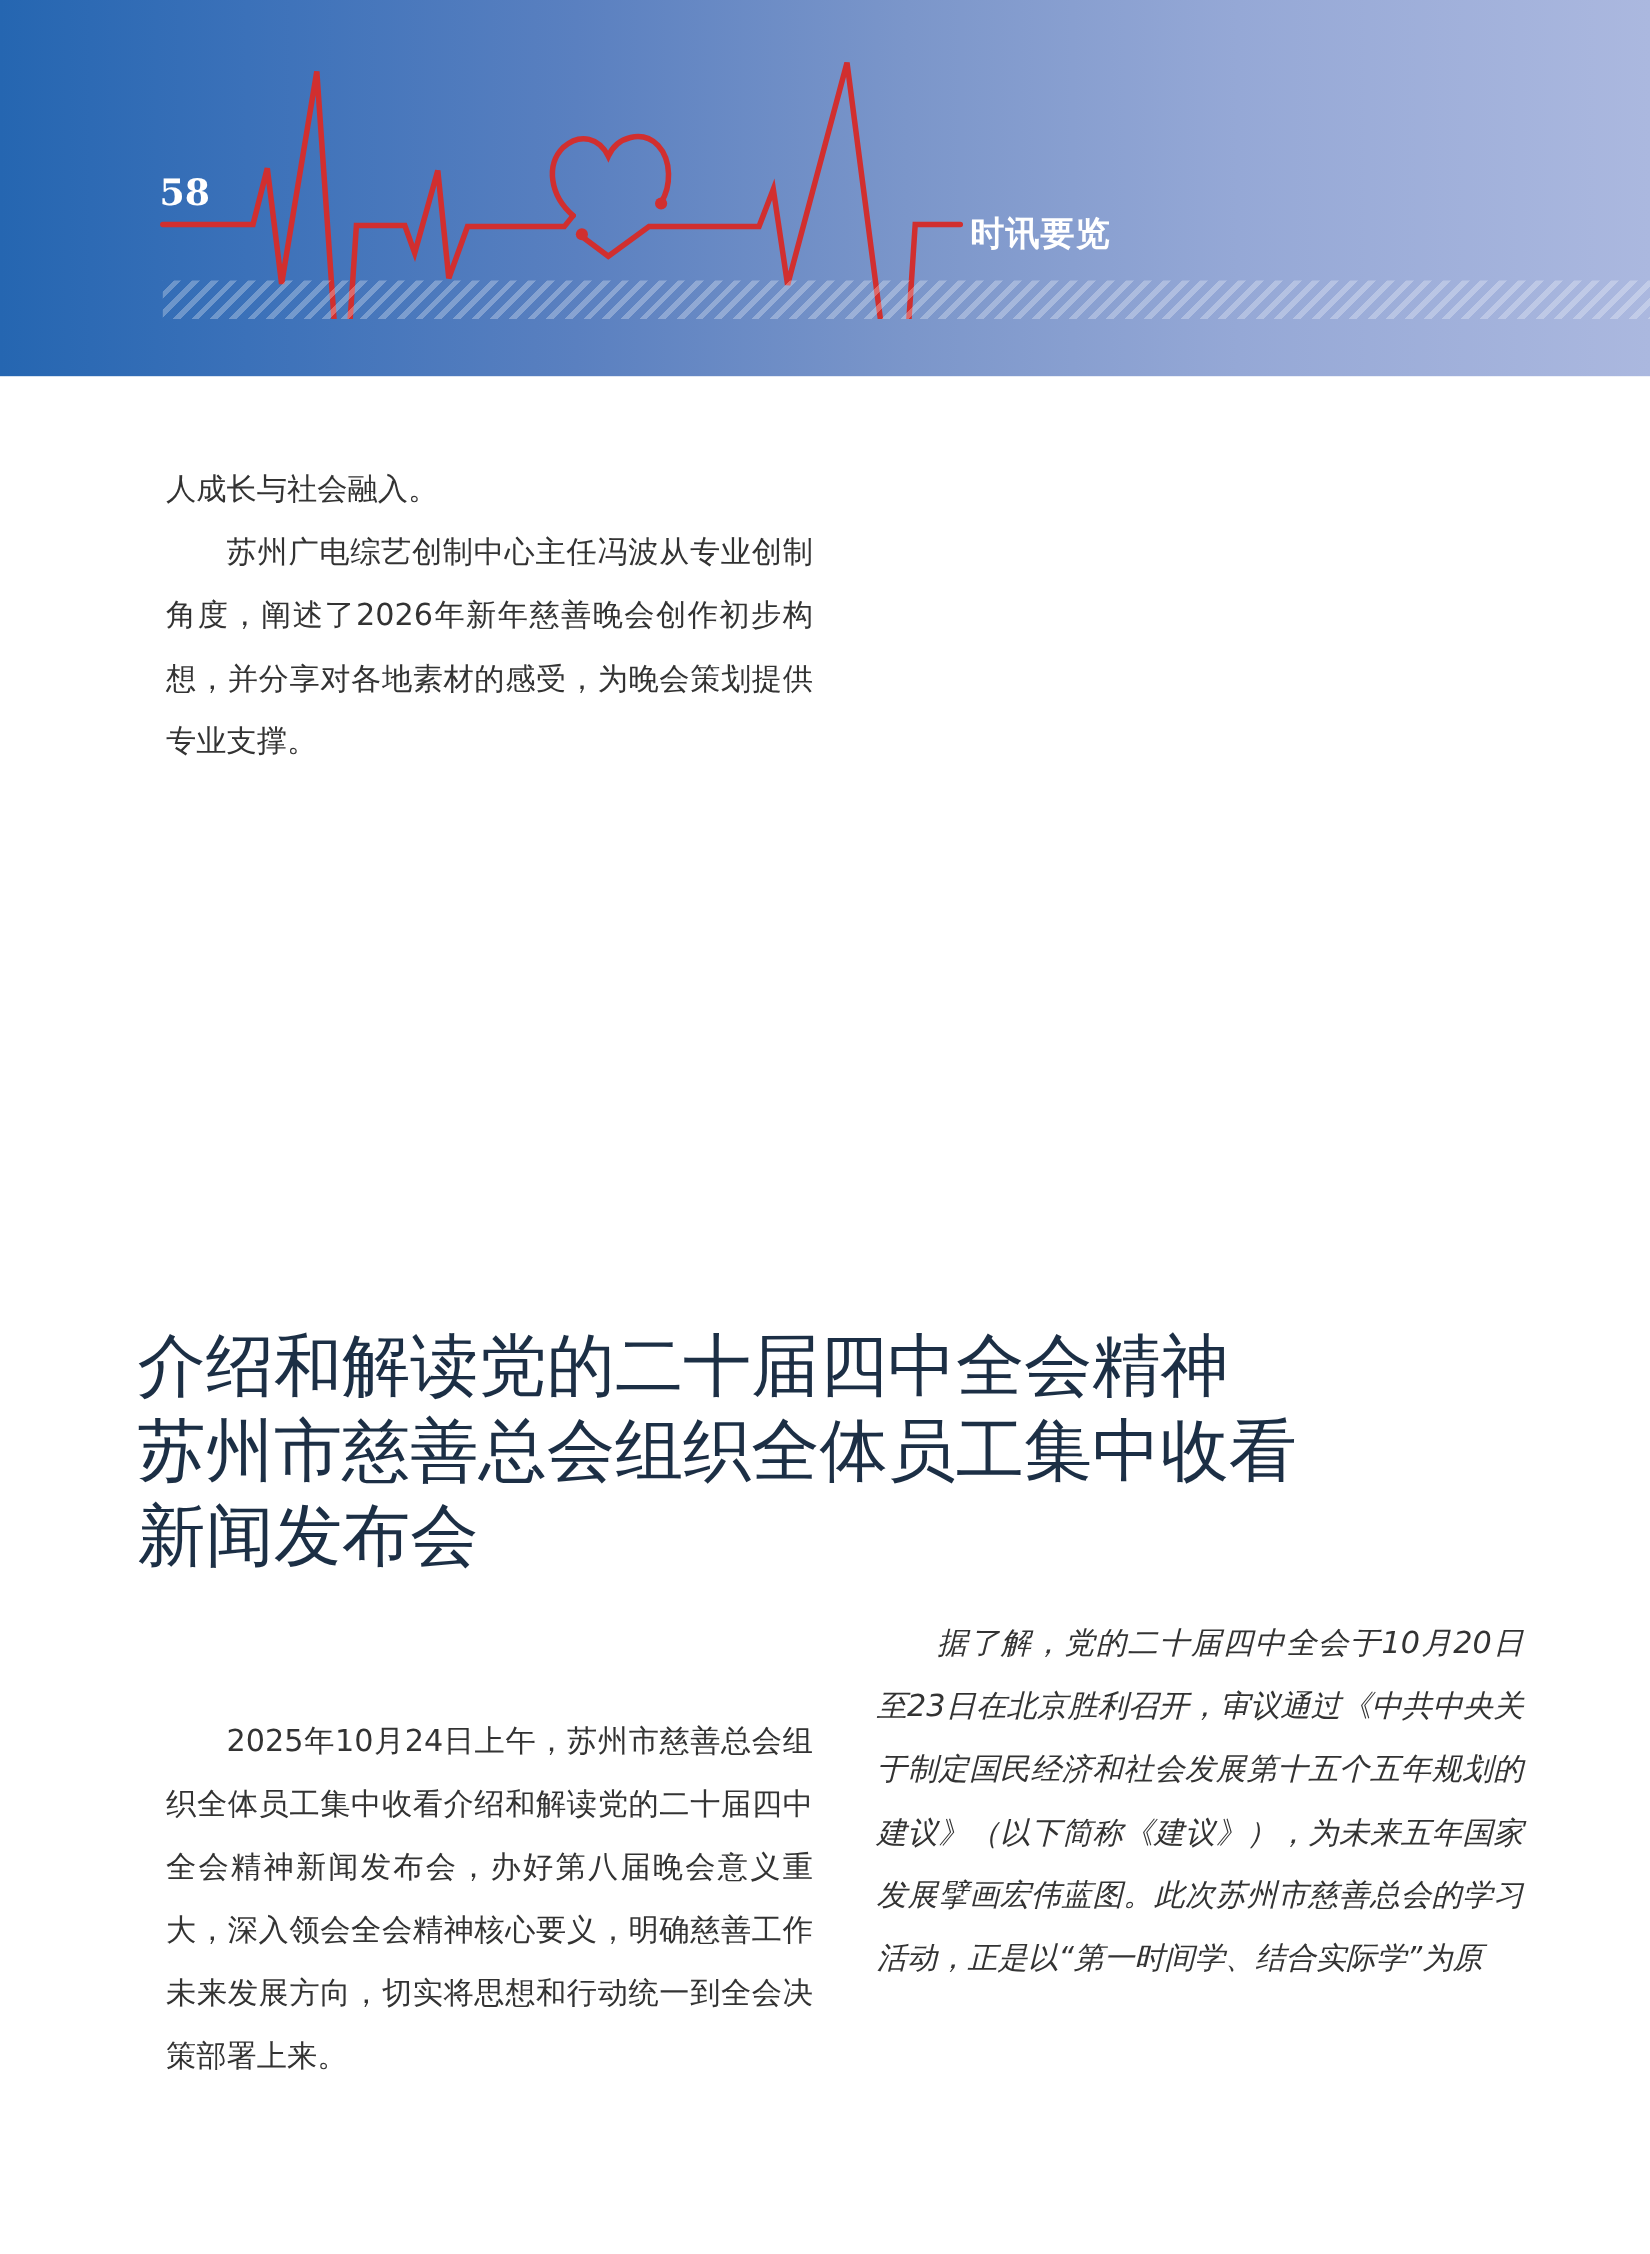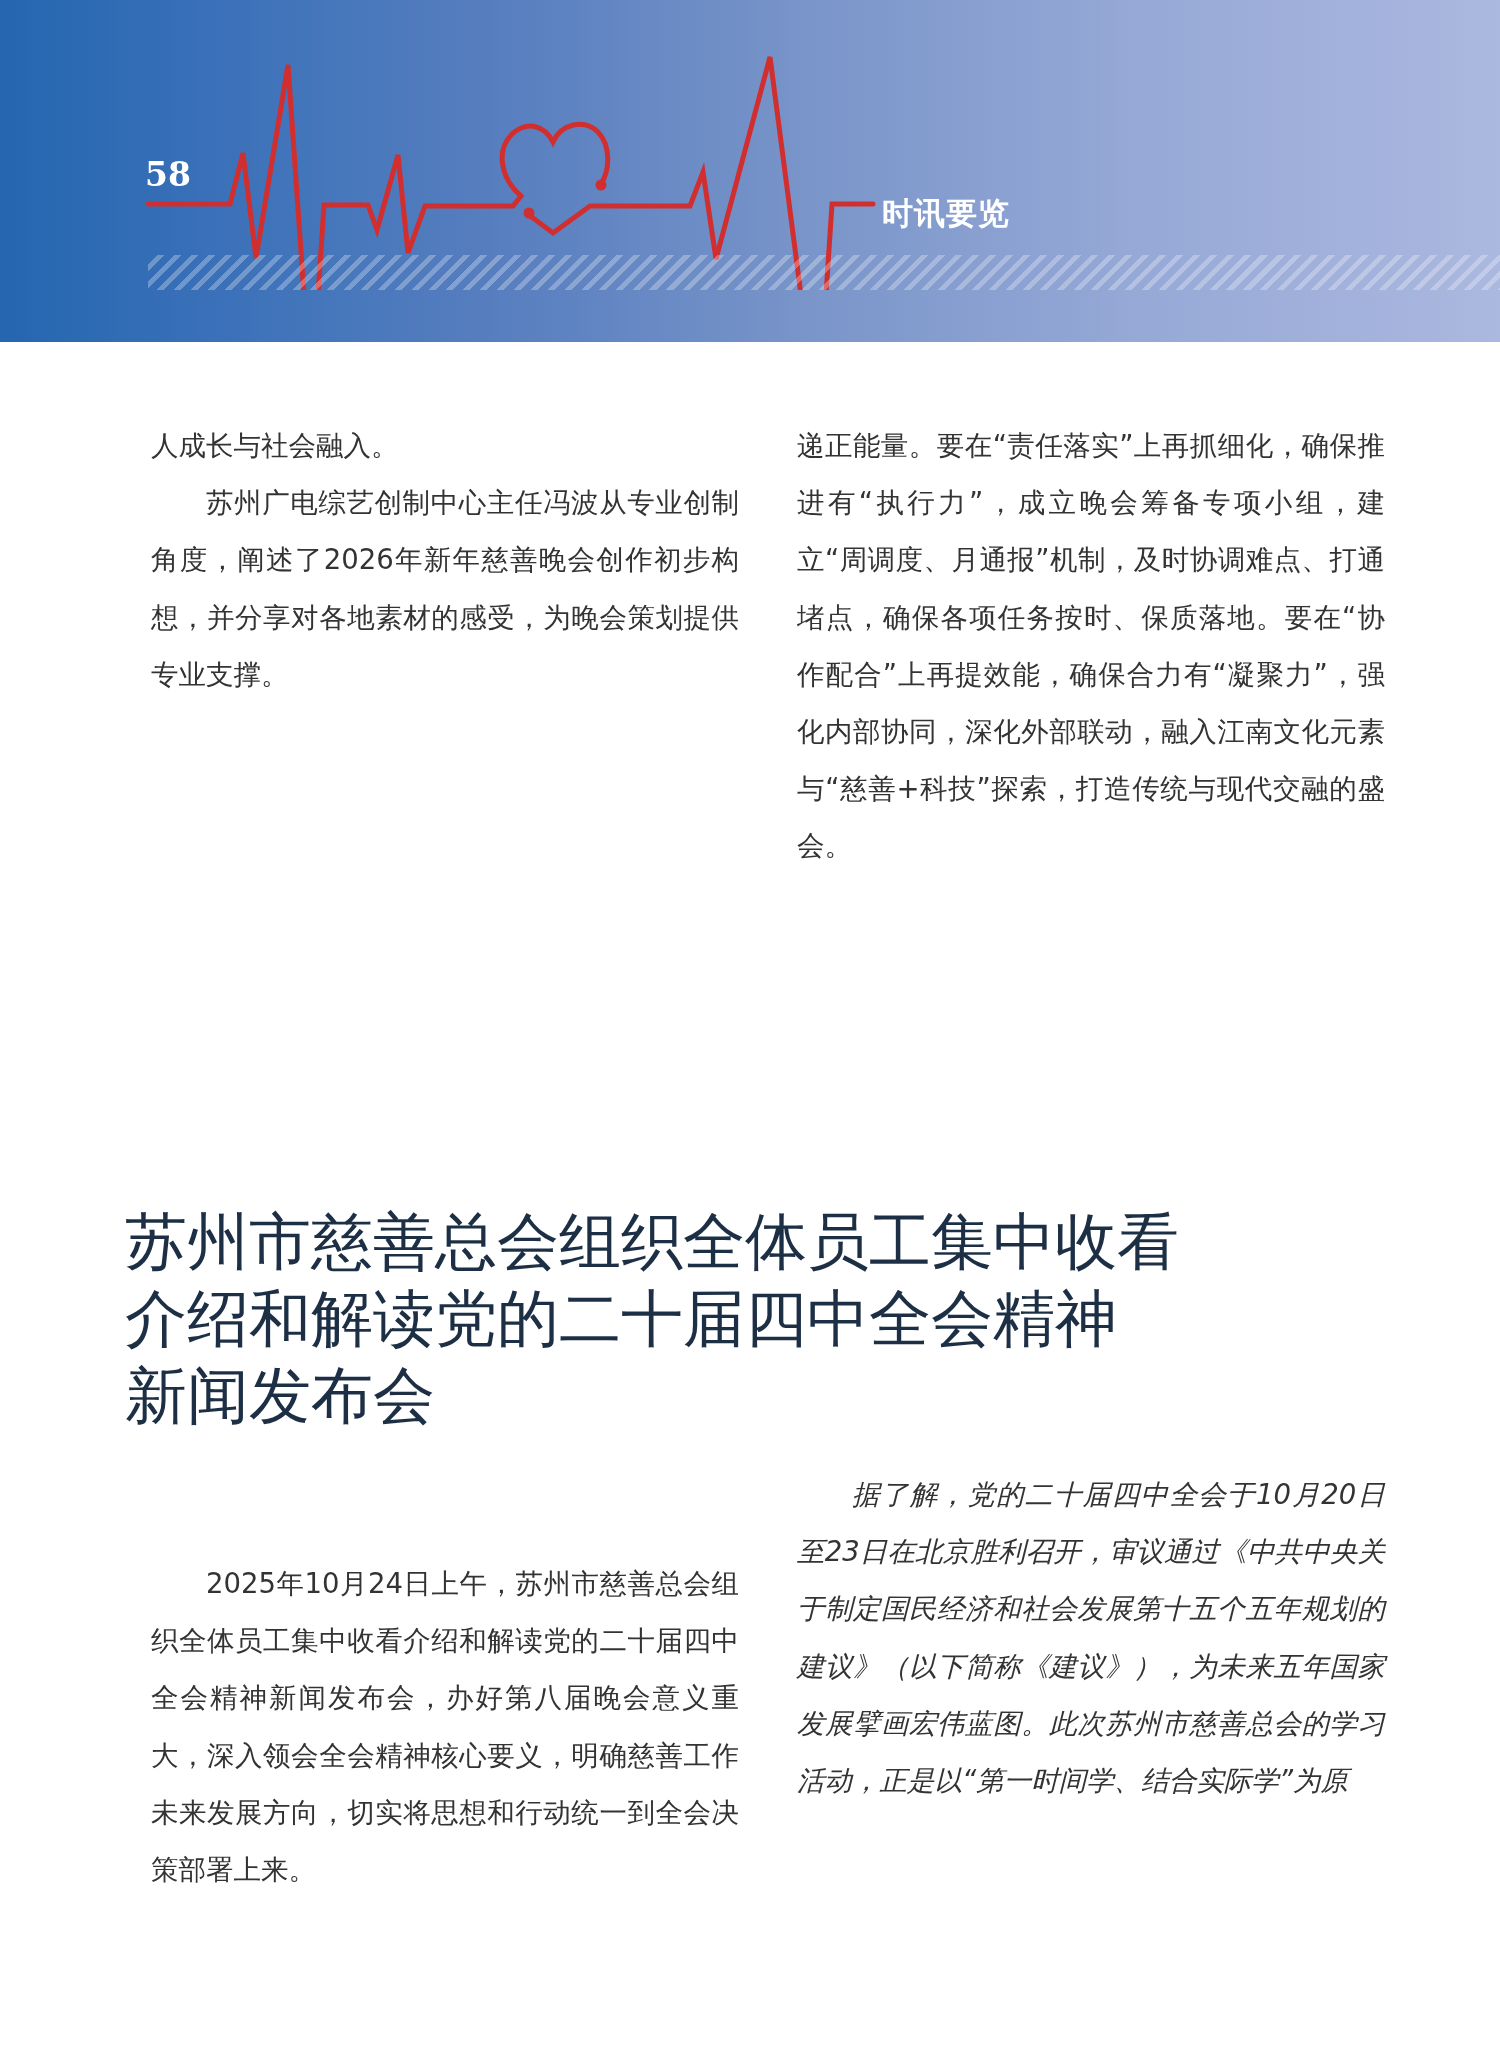--- a/index.html
+++ b/index.html
@@ -74,26 +74,25 @@
   <div class="page-number">58</div>
   <div class="section-label">时讯要览</div>
 </div>
 
 <div class="col col-left-1">
   <p>人成长与社会融入。</p>
   <p class="indent">苏州广电综艺创制中心主任冯波从专业创制角度，阐述了2026年新年慈善晚会创作初步构想，并分享对各地素材的感受，为晚会策划提供专业支撑。</p>
 </div>
 
 <div class="col col-right-1">
-  <p>递正能量。要在“责任落实”上再抓细化，确保推进有“执行力”，成立晚会筹备专项小组，建立“周调度、月通报”机制，及时协调难点、打通堵点，确保各项任务按时、保质落地。要在“协作配合”上再提效能，确保合力有“凝聚力”，强化内部协同，深化外部联动，融入江南文化元素与“慈善+科技”探索，打造传统与现代交融的盛会。</p>
 </div>
 
 <h1 class="article-title">
+  <span>介绍和解读党的二十届四中全会精神</span>
   <span>苏州市慈善总会组织全体员工集中收看</span>
-  <span>介绍和解读党的二十届四中全会精神</span>
   <span>新闻发布会</span>
 </h1>
 
 <div class="col col-left-2">
   <p class="indent">2025年10月24日上午，苏州市慈善总会组织全体员工集中收看介绍和解读党的二十届四中全会精神新闻发布会，办好第八届晚会意义重大，深入领会全会精神核心要义，明确慈善工作未来发展方向，切实将思想和行动统一到全会决策部署上来。</p>
 </div>
 
 <div class="col col-right-2">
   <p class="indent">据了解，党的二十届四中全会于10月20日至23日在北京胜利召开，审议通过《中共中央关于制定国民经济和社会发展第十五个五年规划的建议》（以下简称《建议》），为未来五年国家发展擘画宏伟蓝图。此次苏州市慈善总会的学习活动，正是以“第一时间学、结合实际学”为原</p>
 </div>

